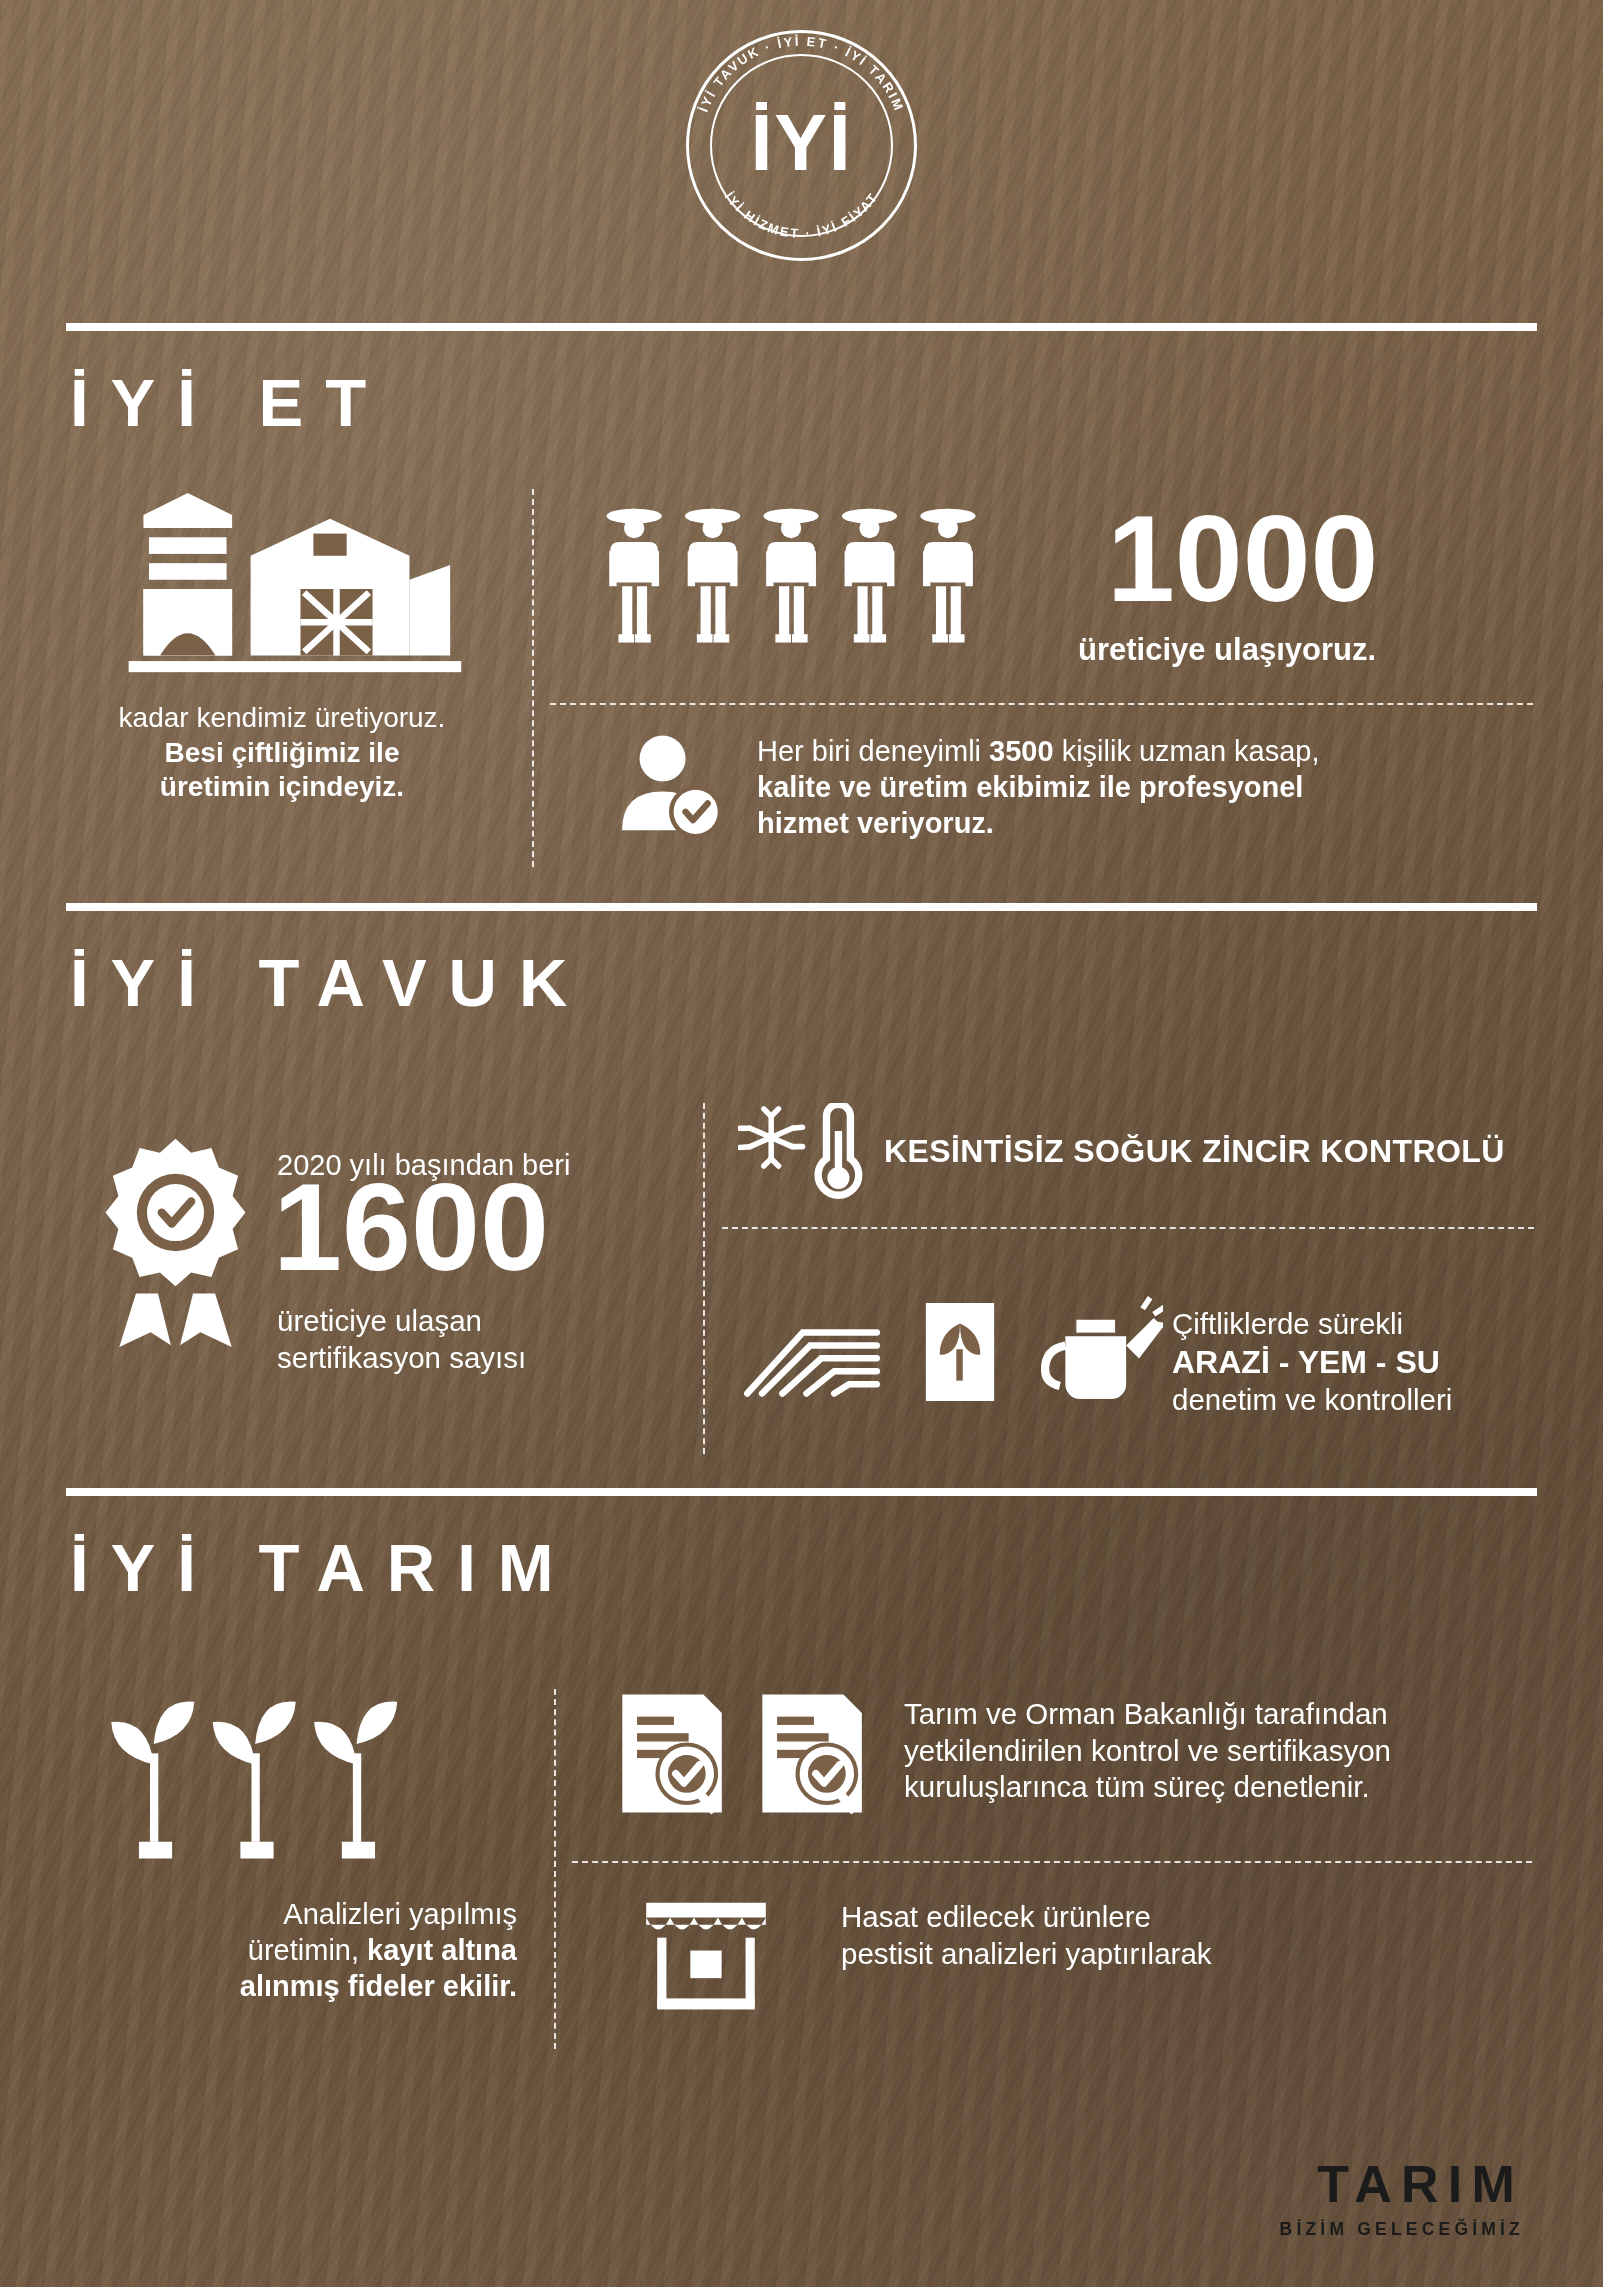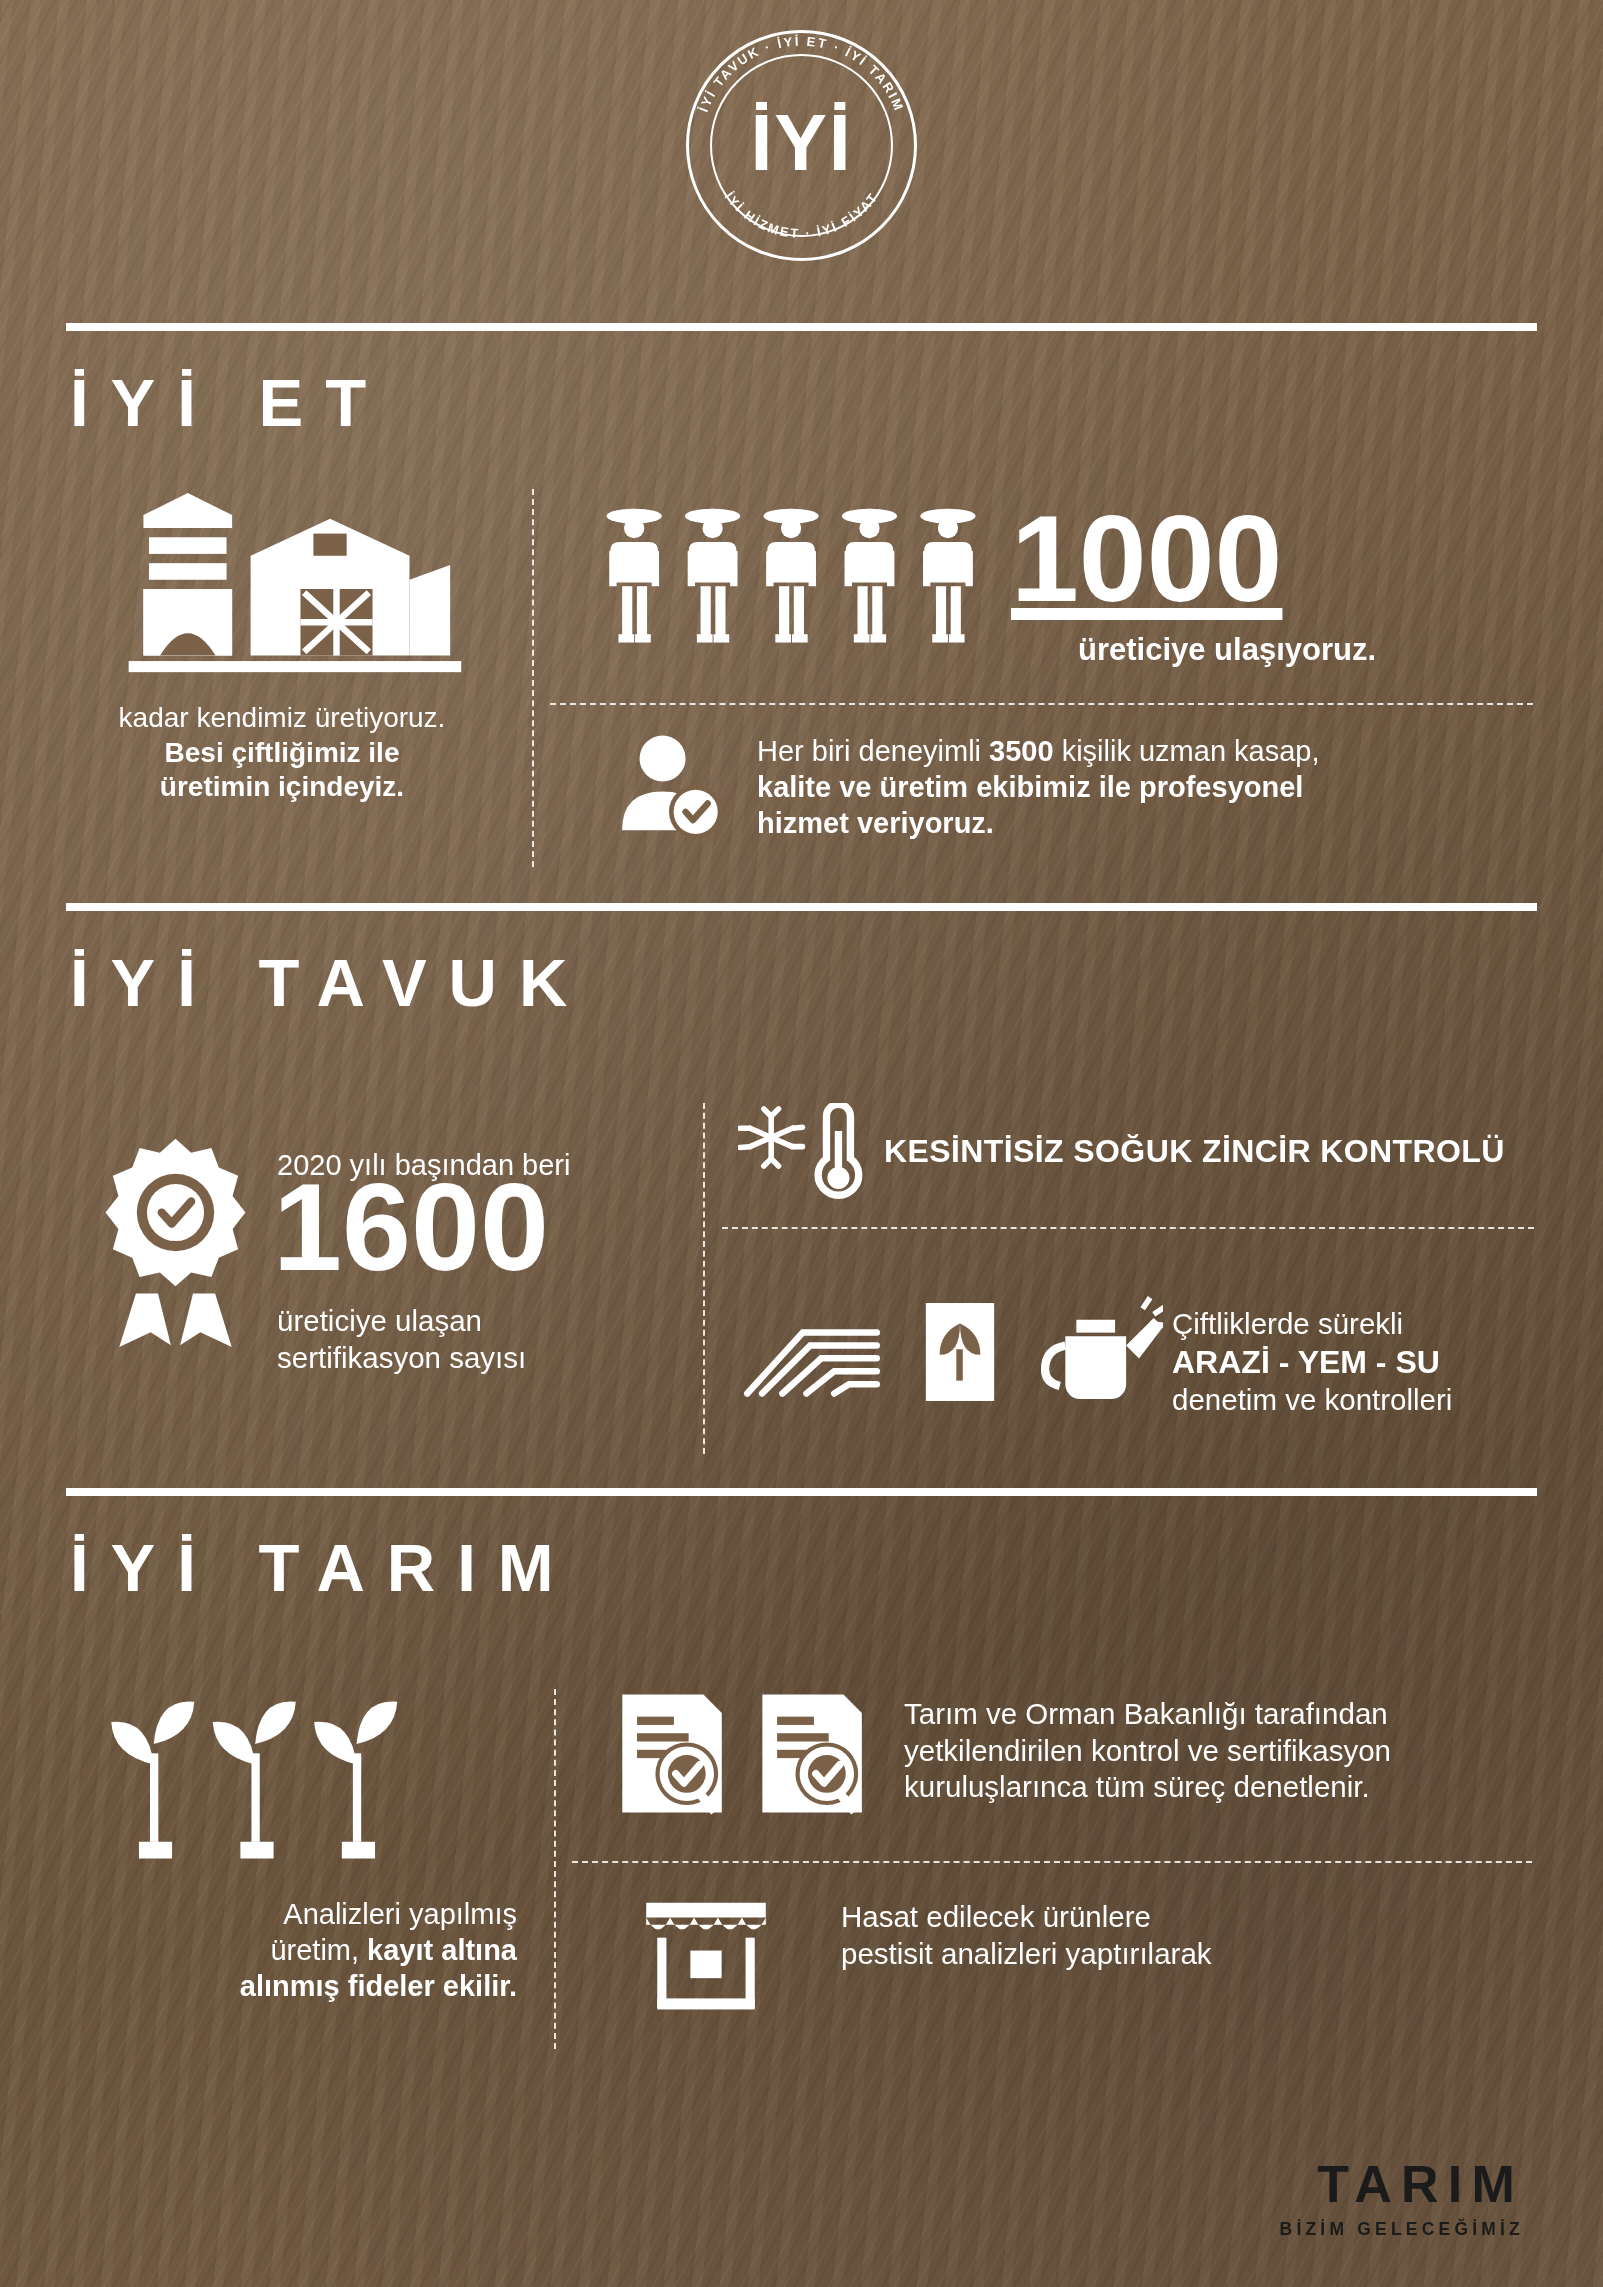--- a/index.html
+++ b/index.html
@@ -215,21 +215,21 @@
         <rect x="10" y="52" width="8" height="38"></rect>
         <rect x="56" y="52" width="8" height="38"></rect>
       </g>
       <use href="#f" x="85"></use>
       <use href="#f" x="170"></use>
       <use href="#f" x="255"></use>
       <use href="#f" x="340"></use>
     </svg>
   </div>
 
-  <div class="blk bignum" style="left:1011px; top:503px; font-size:122px;text-decoration:underline;">1000</div>
+  <div class="blk bignum" style="left:1107px; top:503px; font-size:122px;">1000</div>
   <div class="blk b" style="left:1078px; top:632px; font-size:31px;">üreticiye ulaşıyoruz.</div>
 
   <div class="dash-h" style="left:550px; top:703px; width:983px;"></div>
 
   <div class="blk" style="left:609px; top:729px;">
     <svg width="120" height="115" viewBox="0 0 130 125" fill="#ffffff">
       <circle cx="58" cy="32" r="25"></circle>
       <path d="M14 110 q0 -42 44 -42 q44 0 44 42 z"></path>
       <circle cx="94" cy="90" r="29" fill="#7a6148"></circle>
       <circle cx="94" cy="90" r="24"></circle>
@@ -330,21 +330,21 @@
         <path d="M40 156 h36 v18 h-36 z"></path>
       </g>
       <use href="#sp" x="110"></use>
       <use href="#sp" x="220"></use>
     </svg>
   </div>
 
   <div class="blk txt" style="left:74px; top:1897px; width:443px; text-align:right; font-size:29px;">
     <div>Analizleri yapılmış</div>
     <div>
-      <span>üretim, </span><span class="b">kayıt altına</span>
+      <span>üretimin, </span><span class="b">kayıt altına</span>
     </div>
     <div class="b">alınmış fideler ekilir.</div>
   </div>
 
   <div class="dash-v" style="left:554px; top:1689px; height:360px;"></div>
 
   <div class="blk" style="left:609px; top:1689px;">
     <svg width="268" height="129" viewBox="0 0 290 140" fill="#ffffff">
       <g id="doc">
         <path d="M14 6 h88 l20 20 v108 h-108 z"></path>

